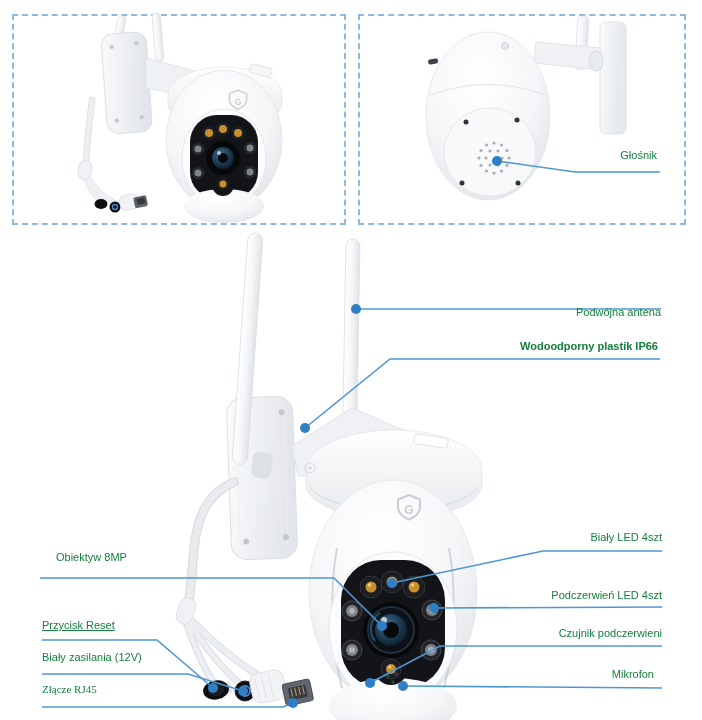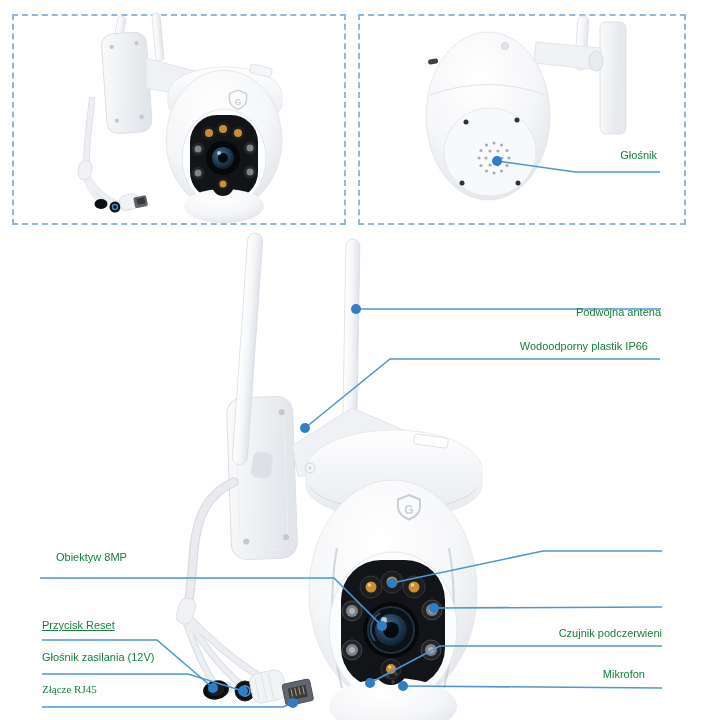--- a/index.html
+++ b/index.html
@@ -297,21 +297,23 @@
       </g>
       <g>
         <polyline points="293,703 283,707 42,707"></polyline>
           <circle cx="293" cy="703" r="5" fill="#2f7fc6" stroke="none"></circle>
       </g>
     </g>
   </svg>
 
   <div class="lbl r" style="right:45px;top:145px;">Głośnik</div>
   <div class="lbl r" style="right:41px;top:278px;margin-top:24px;">Podwójna antena</div>
-  <div class="lbl r" style="right:54px;top:336px;">Wodoodporny plastik IP66</div>
+  <div class="lbl r" style="right:44px;top:336px;font-weight:bold;">Wodoodporny plastik IP66</div>
+  <div class="lbl r" style="right:40px;top:527px;">Biały LED 4szt</div>
+  <div class="lbl r" style="right:40px;top:585px;">Podczerwień LED 4szt</div>
   <div class="lbl r" style="right:40px;top:623px;margin-left:48px;">Czujnik podczerwieni</div>
-  <div class="lbl r" style="right:57px;top:664px;">Mikrofon</div>
+  <div class="lbl r" style="right:48px;top:664px;">Mikrofon</div>
   <div class="lbl" style="left:40px;top:547px;margin-left:16px;">Obiektyw 8MP</div>
   <div class="lbl" style="left:42px;top:615px;text-decoration:underline;">Przycisk Reset</div>
-  <div class="lbl" style="left:42px;top:647px;">Głośnik zasilania (12V)</div>
+  <div class="lbl" style="left:42px;top:647px;">Biały zasilania (12V)</div>
   <div class="lbl" style="left:42px;top:679px;font-family:Liberation Serif, serif;">Złącze RJ45</div>
 
 </div>
 
 </body></html>

